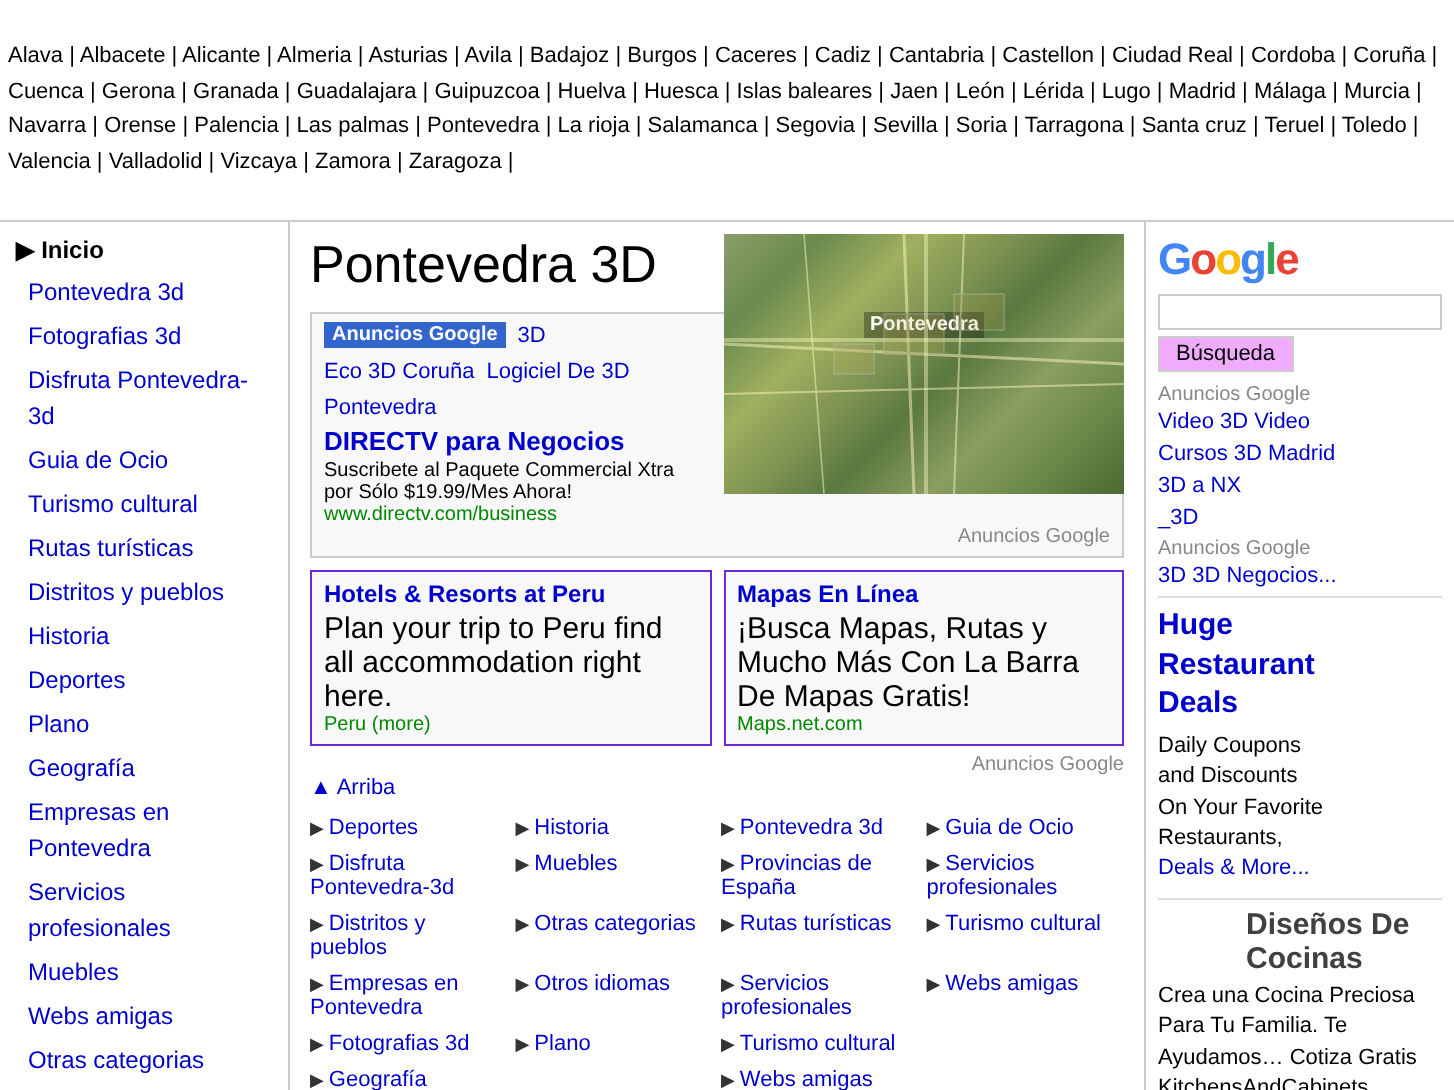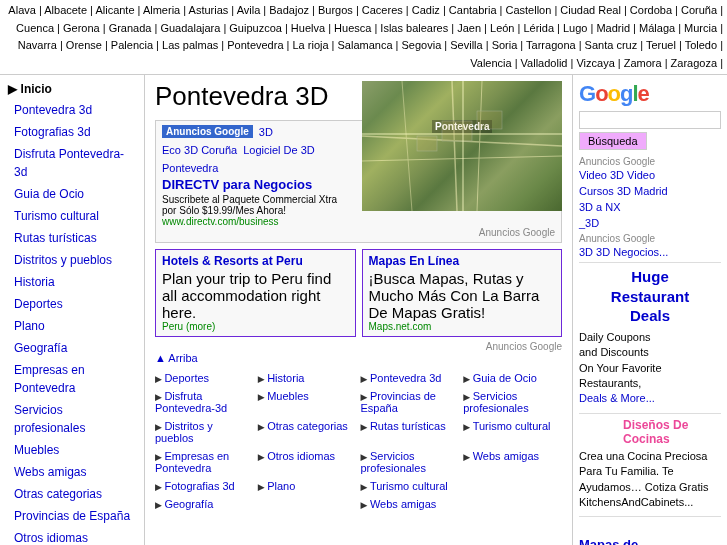--- a/index.html
+++ b/index.html
@@ -2,25 +2,24 @@
 <html><head>
   <meta charset="utf-8">
   <style>
     * { margin: 0; padding: 0; box-sizing: border-box; }
     body { font-family: Arial, sans-serif; font-size: 12px; color: #000; background: #fff; width: 727px; }
 
     
     #top-nav {
       background: #fff;
       border-bottom: 1px solid #ccc;
-      padding: 2px 4px;
+      padding: 20px 4px;
       font-size: 11px;
       line-height: 1.6;
       color: #00c;
-      text-align: right;
     }
     #top-nav span { color: #000; }
 
     
     #wrapper { display: flex; width: 727px; }
 
     
     #sidebar {
       width: 145px;
       min-width: 145px;
@@ -209,42 +208,41 @@
       border-top: 1px solid #ddd;
       padding-top: 4px;
       margin-top: 4px;
     }
     .right-promo-title {
       font-size: 15px;
       font-weight: bold;
       color: #00c;
       line-height: 1.3;
       margin-bottom: 4px;
-      text-align: center;
     }
     .right-promo-text {
       font-size: 11px;
       color: #000;
       line-height: 1.4;
       margin-bottom: 4px;
     }
     .right-promo-blue {
       color: #00c;
       font-size: 11px;
     }
 
     .right-promo-block2 {
       border-top: 1px solid #ddd;
       padding-top: 4px;
       margin-top: 6px;
     }
     .right-promo-title2 {
-      font-size: 12px;
-      font-weight: bold;
-      color: #ec4899;
+      font-size: 15px;
+      font-weight: bold;
+      color: #404040;
       margin-bottom: 3px;
       padding-left: 44px;
     }
     .right-promo-text2 {
       font-size: 11px;
       color: #000;
       line-height: 1.4;
     }
 
     .mapas-link {

